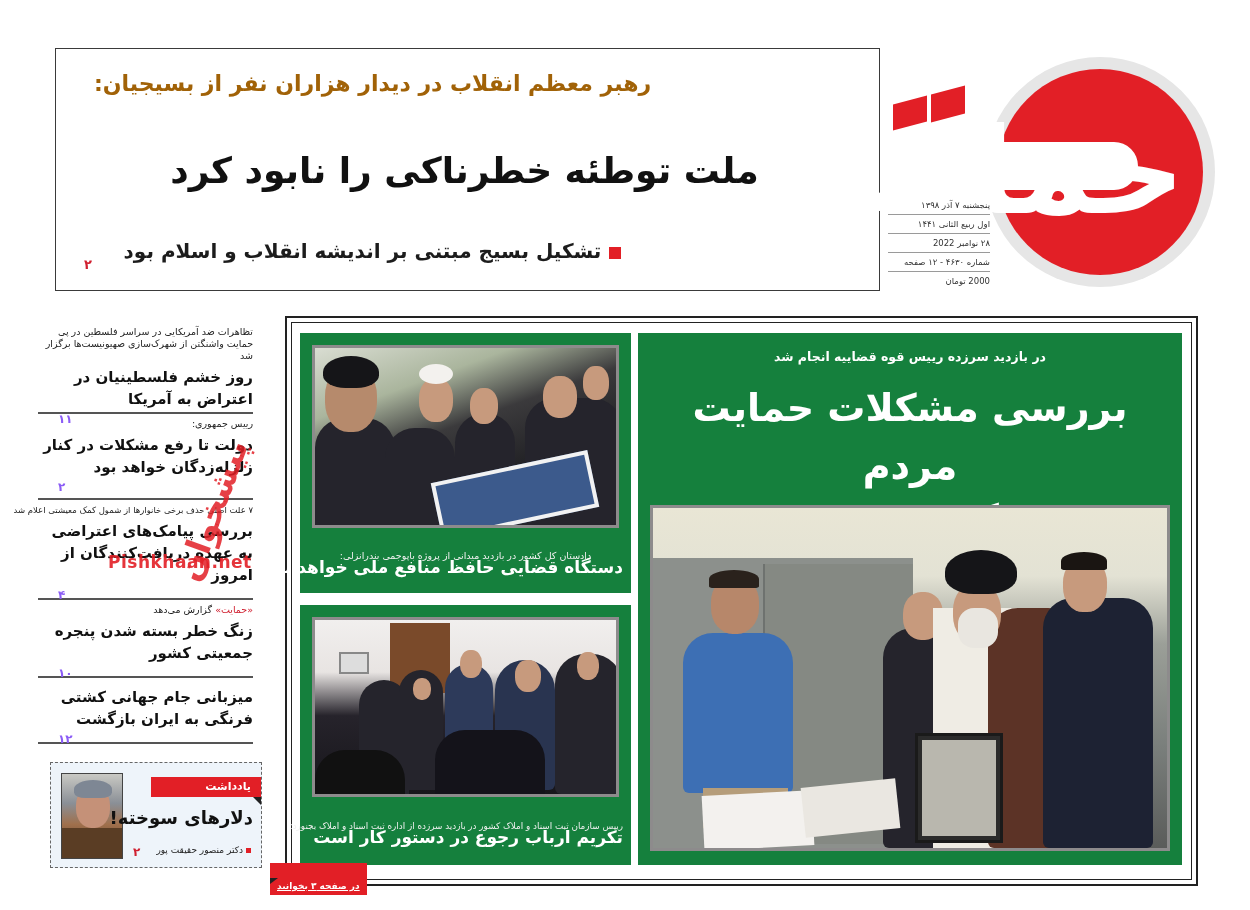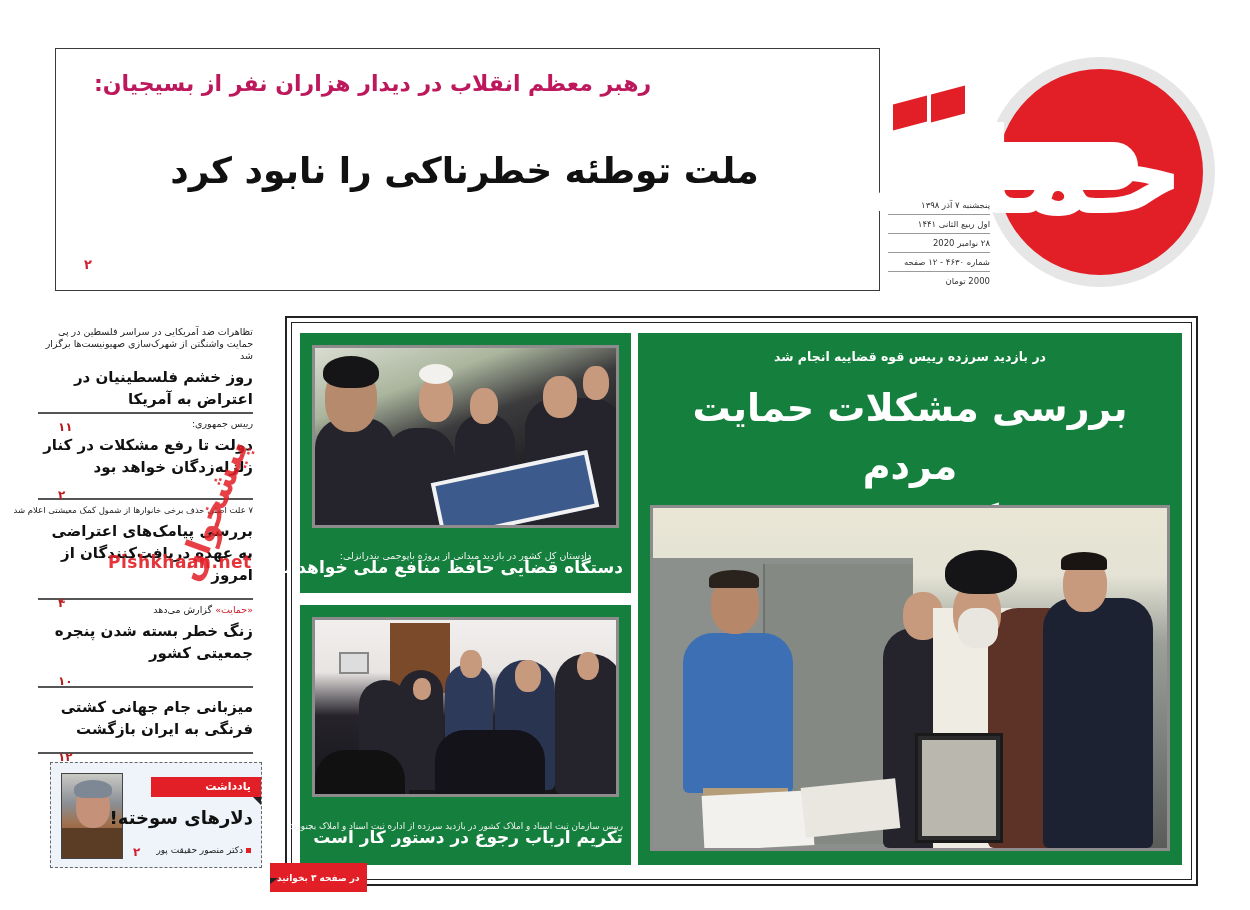--- a/index.html
+++ b/index.html
@@ -6,21 +6,21 @@
   html, body { width: 1250px; height: 910px; background: #ffffff; overflow: hidden; }
   body { position: relative; font-family: "DejaVu Sans", sans-serif; direction: rtl; color: #1a1a1a; }
 
   
   .lead-box {
     position: absolute; left: 55px; top: 48px; width: 825px; height: 243px;
     border: 1.5px solid #3a3a3a; background: #fff;
   }
   .lead-kicker {
     position: absolute; top: 22px; left: 0; right: 190px; text-align: center;
-    font-size: 22px; font-weight: bold; color: #be185d; letter-spacing: -0.5px;
+    font-size: 22px; font-weight: bold; color: #a16207; letter-spacing: -0.5px;
   }
   .lead-title {
     position: absolute; top: 82px; left: 14px; right: 20px; text-align: center;
     font-size: 36px; font-weight: bold; color: #111; line-height: 80px; letter-spacing: -1px;
   }
   .lead-sub {
     position: absolute; top: 190px; left: 0; right: 190px; text-align: center;
     font-size: 20px; font-weight: bold; color: #1c1c1c;
   }
   .lead-sub .bullet { display: inline-block; width: 12px; height: 12px; background: #e21f26; margin-left: 8px; vertical-align: middle; }
@@ -53,21 +53,21 @@
   }
   .dateline div { height: 19px; line-height: 19px; border-bottom: 1px solid #9a9a9a; white-space: nowrap; }
   .dateline div.last { border-bottom: none; }
 
   
   .sidebar { position: absolute; left: 38px; top: 322px; width: 215px; }
   .sb-item { position: relative; border-bottom: 2px solid #555; padding: 4px 0 6px 0; }
   .sb-kicker { font-size: 9.5px; color: #222; line-height: 12px; text-align: right; }
   .sb-kicker .red { color: #d02030; }
   .sb-title { font-size: 15px; font-weight: bold; color: #111; line-height: 22px; text-align: right; margin-top: 4px; }
-  .sb-page { font-size: 12px; color: #b91c1c; font-weight: bold; text-align: left; padding-left: 20px; margin-top: 10px; }
+  .sb-page { font-size: 12px; color: #8b5cf6; font-weight: bold; text-align: left; padding-left: 20px; margin-top: 2px; }
 
   
   .opinion {
     position: absolute; left: 50px; top: 762px; width: 212px; height: 106px;
     background: #eef4fa; border: 1.5px dashed #666;
   }
   .op-photo {
     position: absolute; left: 10px; top: 10px; width: 62px; height: 86px; border: 1.5px solid #444;
     background: linear-gradient(180deg, #c9c9c4 0%, #8a8f96 35%, #a0704c 60%, #4b3324 100%);
     overflow: hidden;
@@ -125,68 +125,71 @@
   .white-robe { background: #efece4; }
   .turban-black { background: #151518; border-radius: 50% 50% 40% 40%; }
   .head { background: #c79a7d; border-radius: 45%; }
   .paper { background: #f3f1ee; }
   .monitor { background: #2b2b2b; border: 3px solid #1a1a1a; }
   .monitor .scr { position: absolute; left: 4px; top: 4px; right: 4px; bottom: 4px; background: #b9b7ae; }
   .blueprint { background: #3c5a8c; transform: rotate(-12deg); border: 4px solid #f2f2f2; }
 
   
   .cont-tag {
-    position: absolute; left: 270px; top: 863px; height: 29px; padding: 8px 7px;
-    background: #e21f26; color: #fff; font-size: 9px; font-weight: bold; line-height: 15px;
+    position: absolute; left: 270px; top: 863px; height: 17px; padding: 16px 7px;
+    background: #e21f26; color: #fff; font-size: 9px; font-weight: bold; line-height: 15px; text-decoration: underline;
   }
   .cont-fold { position: absolute; left: 270px; top: 878px; border-top: 6px solid #222; border-right: 8px solid transparent; }
 </style>
 </head>
 <body>
 
 <div class="lead-box">
   <div class="lead-kicker">رهبر معظم انقلاب در دیدار هزاران نفر از بسیجیان:</div>
   <div class="lead-title">ملت توطئه خطرناکی را نابود کرد</div>
+  <div class="lead-sub">
+    <span class="bullet"></span><span>تشکیل بسیج مبتنی بر اندیشه انقلاب و اسلام بود</span>
+  </div>
   <div class="lead-page">۲</div>
 </div>
 
 <div class="logo">
   <div class="logo-ring"></div>
   <div class="logo-disc"></div>
   <div class="logo-band"></div>
   <div class="logo-dot" style="left:8px;top:48px;width:34px;height:26px;"></div>
   <div class="logo-dot" style="left:46px;top:38px;width:34px;height:28px;"></div>
   <div class="logo-word">حمایت</div>
 </div>
 
 <div class="dateline">
   <div>پنجشنبه ۷ آذر ۱۳۹۸</div>
   <div>اول ربیع الثانی ۱۴۴۱</div>
-  <div>۲۸ نوامبر 2020</div>
+  <div>۲۸ نوامبر 2022</div>
   <div>شماره ۴۶۳۰ - ۱۲ صفحه</div>
   <div class="last">2000 تومان</div>
 </div>
 
 <div class="sidebar">
   <div class="sb-item" style="height:92px;">
     <div class="sb-kicker">تظاهرات ضد آمریکایی در سراسر فلسطین در پی حمایت واشنگتن از شهرک‌سازی صهیونیست‌ها برگزار شد</div>
     <div class="sb-title">روز خشم فلسطینیان در اعتراض به آمریکا</div>
     <div class="sb-page">۱۱</div>
   </div>
   <div class="sb-item" style="height:86px;">
     <div class="sb-kicker">رییس جمهوری:</div>
     <div class="sb-title">دولت تا رفع مشکلات در کنار زلزله‌زدگان خواهد بود</div>
     <div class="sb-page">۲</div>
   </div>
   <div class="sb-item" style="height:100px;">
     <div class="sb-kicker" style="white-space:nowrap;font-size:8.5px;">۷ علت اصلی حذف برخی خانوارها از شمول کمک معیشتی اعلام شد</div>
     <div class="sb-title">بررسی پیامک‌های اعتراضی به عهده دریافت‌کنندگان از امروز</div>
     <div class="sb-page">۴</div>
   </div>
-  <div class="sb-item" style="height:88px;">
+  <div class="sb-item" style="height:78px;">
     <div class="sb-kicker"><span class="red">«حمایت»</span> <span>گزارش می‌دهد</span></div>
     <div class="sb-title">زنگ خطر بسته شدن پنجره جمعیتی کشور</div>
     <div class="sb-page">۱۰</div>
   </div>
   <div class="sb-item" style="height:66px;">
     <div class="sb-title">میزبانی جام جهانی کشتی فرنگی به ایران بازگشت</div>
     <div class="sb-page">۱۲</div>
   </div>
 </div>
 

